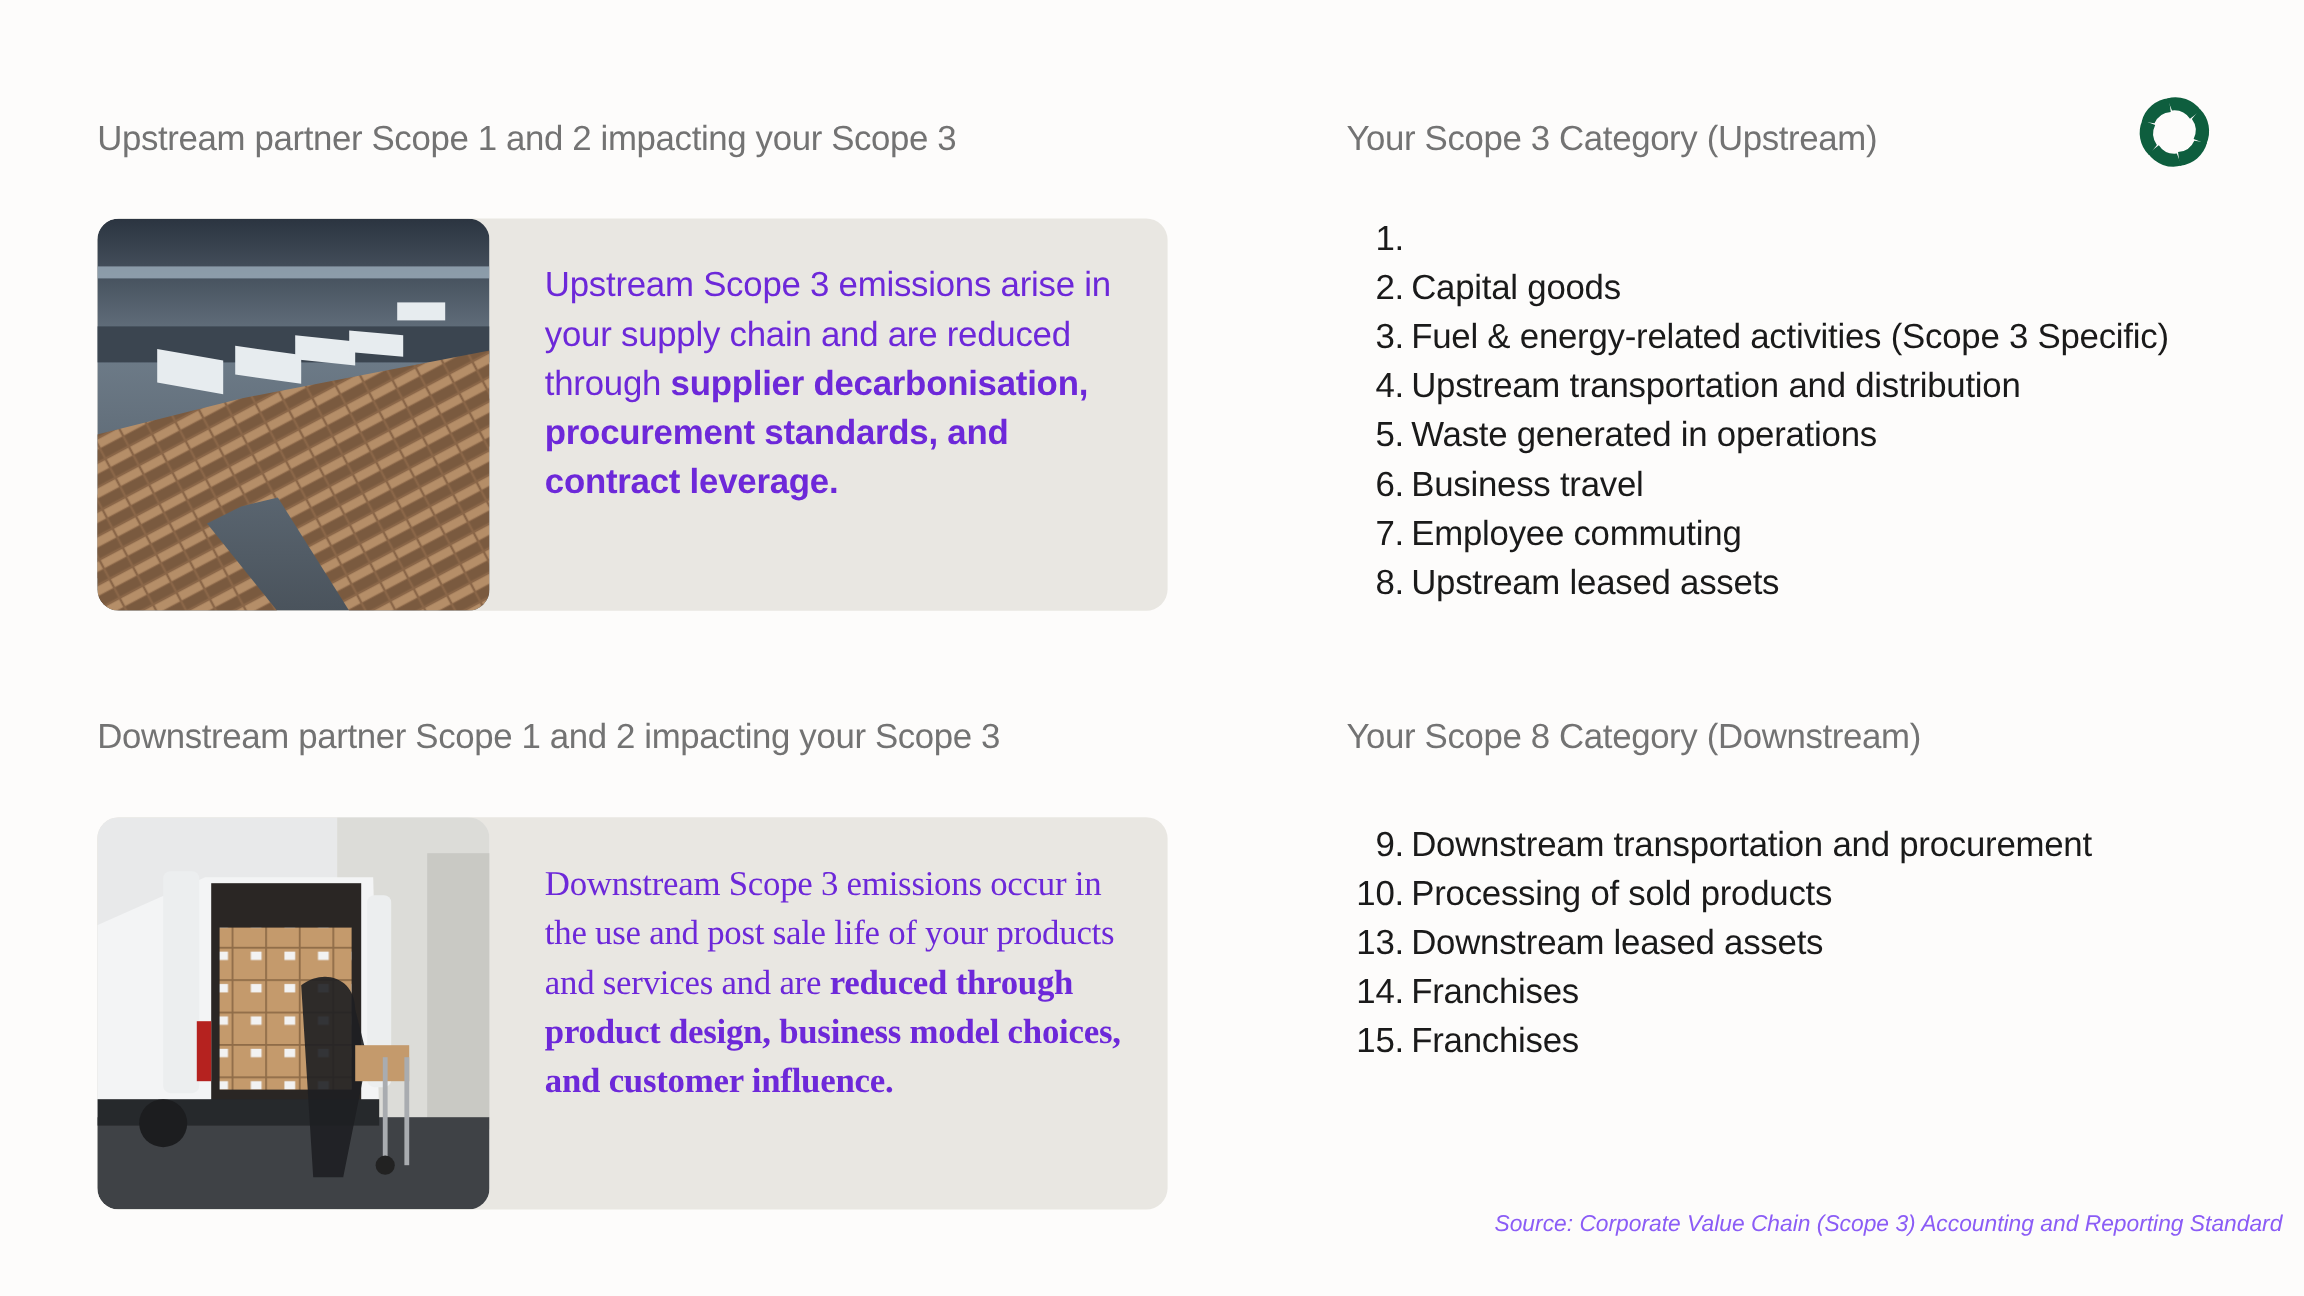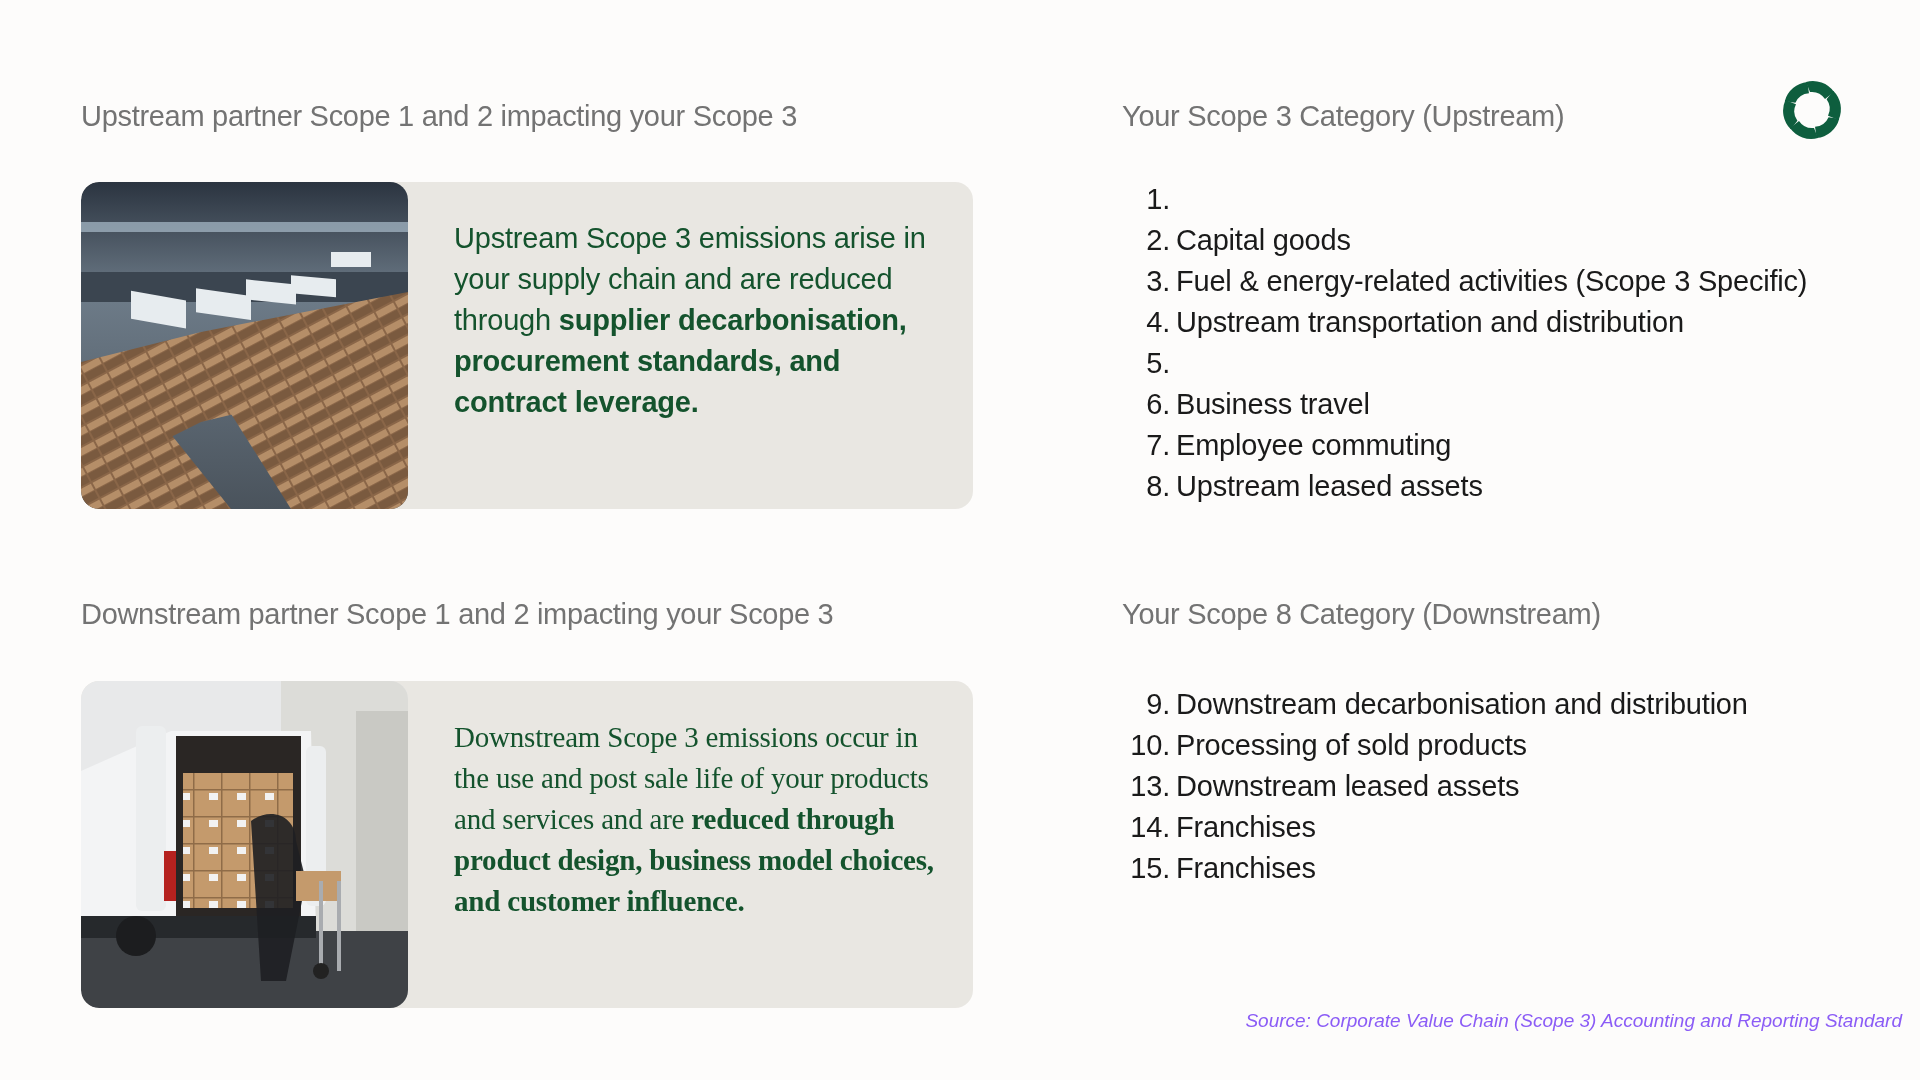--- a/index.html
+++ b/index.html
@@ -34,21 +34,21 @@
     border-radius: 18px;
     overflow: hidden;
   }
   .card .text {
     position: absolute;
     left: 373px;
     top: 36px;
     width: 500px;
     font-size: 29px;
     line-height: 41px;
-    color: #14532d;
+    color: #6d28d9;
     letter-spacing: -0.2px;
   }
   .card .text b { font-weight: 700; }
   .cat-list {
     position: absolute;
     left: 1122px;
     list-style: none;
     font-size: 29px;
     line-height: 41px;
     color: #1a1a1a;
@@ -135,20 +135,21 @@
   <li>
       <span class="num">3.</span>
       <span>Fuel &amp; energy-related activities (Scope 3 Specific)</span>
     </li>
   <li>
       <span class="num">4.</span>
       <span>Upstream transportation and distribution</span>
     </li>
   <li>
       <span class="num">5.</span>
+      <span>Waste generated in operations</span>
     </li>
   <li>
       <span class="num">6.</span>
       <span>Business travel</span>
     </li>
   <li>
       <span class="num">7.</span>
       <span>Employee commuting</span>
     </li>
   <li>
@@ -190,21 +191,21 @@
     </svg>
   </div>
   <p class="text"><span>Downstream Scope 3 emissions occur in the use and post sale life of your products and services and are </span><b>reduced through product design, business model choices, and customer influence.</b></p>
 </div>
 
 <h2 class="section-title" style="left:1122px; top:598px;">Your Scope 8 Category (Downstream)</h2>
 
 <ol class="cat-list" style="top:684px;">
   <li>
       <span class="num">9.</span>
-      <span>Downstream decarbonisation and distribution</span>
+      <span>Downstream transportation and procurement</span>
     </li>
   <li>
       <span class="num">10.</span>
       <span>Processing of sold products</span>
     </li>
   <li>
       <span class="num">13.</span>
       <span>Downstream leased assets</span>
     </li>
   <li>

